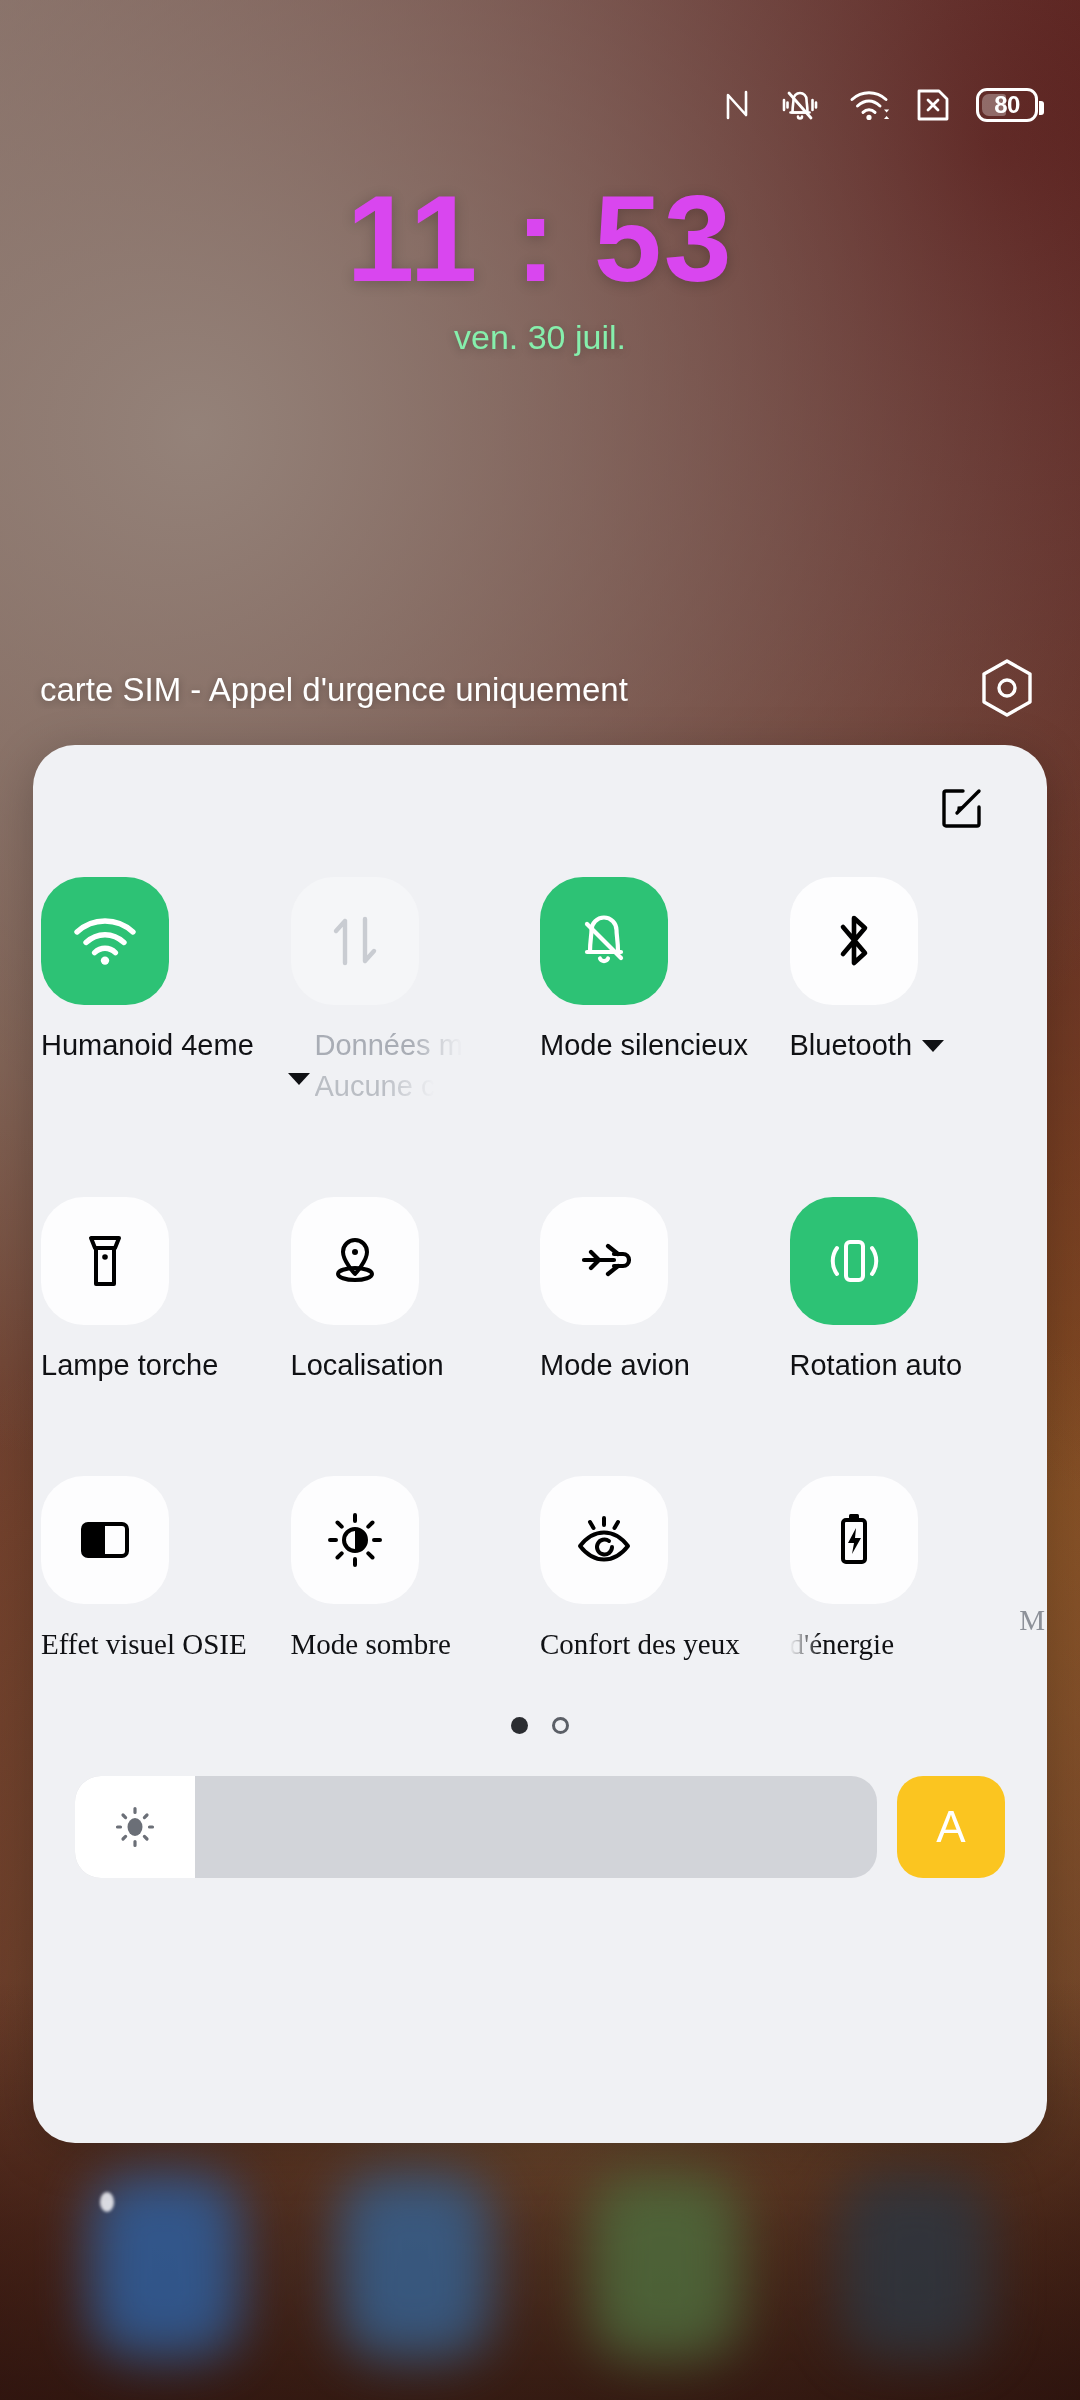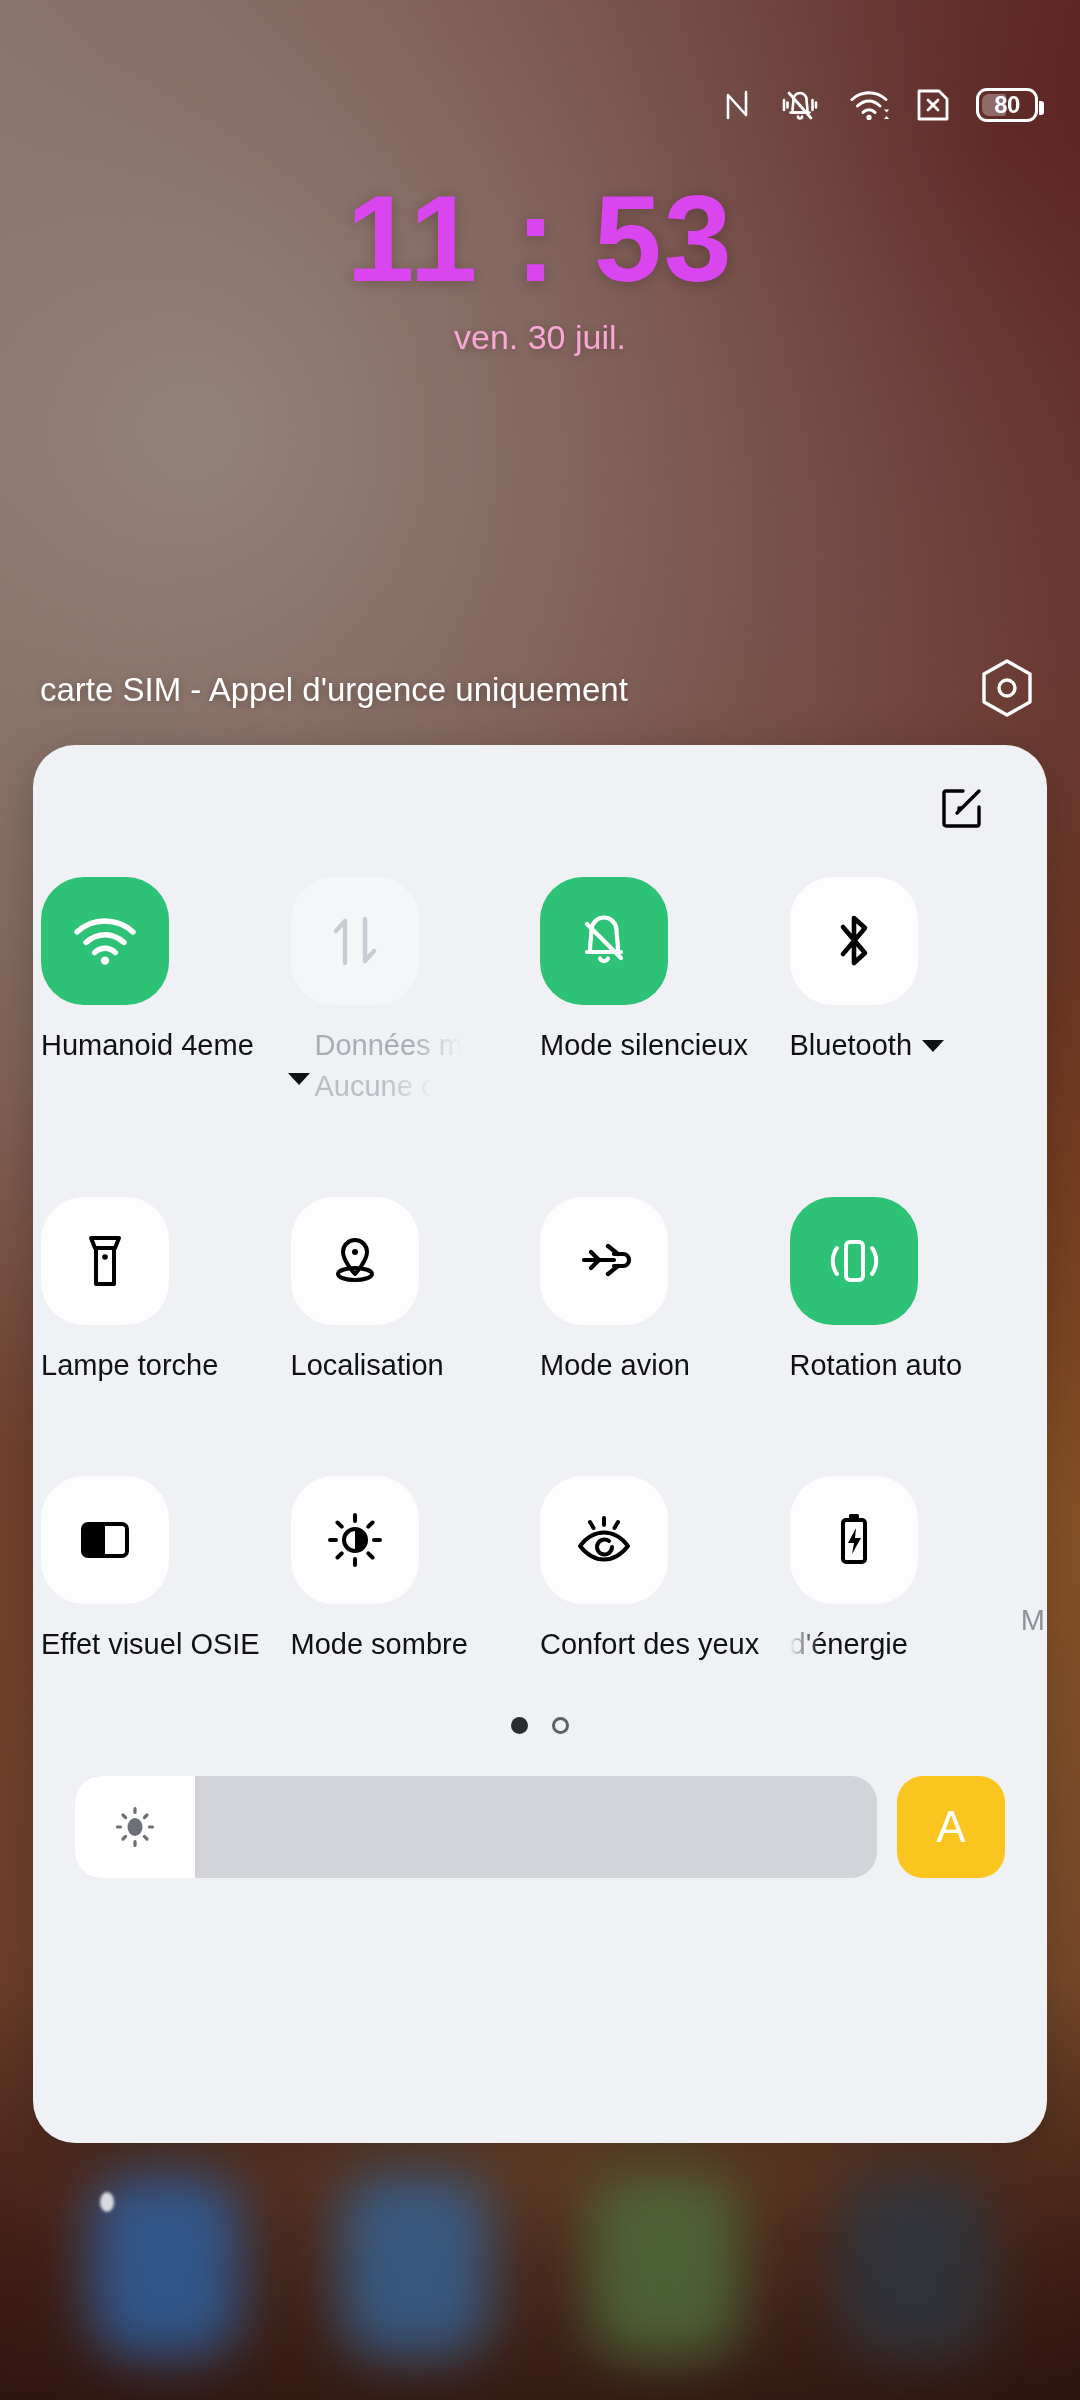--- a/index.html
+++ b/index.html
@@ -69,21 +69,21 @@
     position:relative; font-size:24px; font-weight:700; color:#fff; letter-spacing:-.5px;
   }
 
   
   .clock-area{ position:absolute; top:168px; left:0; right:0; text-align:center; }
   .clock-time{
     font-size:122px; font-weight:700; color:#d946ef; letter-spacing:2px; line-height:1.18;
     text-shadow:0 2px 14px rgba(0,0,0,.22);
   }
   .clock-date{
-    margin-top:6px; font-size:34px; font-weight:400; color:#f9a8d4;
+    margin-top:6px; font-size:34px; font-weight:400; color:#86efac;
     text-shadow:0 2px 10px rgba(0,0,0,.25);
   }
 
   
   .carrier-row{
     position:absolute; top:655px; left:0; right:0; height:70px;
     display:flex; align-items:center; justify-content:space-between;
     padding:0 46px 0 0;
   }
   .carrier-text{
@@ -351,21 +351,21 @@
           <svg width="62" height="58" viewBox="0 0 62 58">
             <rect x="23" y="10" width="17" height="38" rx="4" stroke="#fff" stroke-width="4" fill="none"></rect>
             <path d="M14 16a22 22 0 0 0 0 26" stroke="#fff" stroke-width="4" fill="none" stroke-linecap="round"></path>
             <path d="M49 16a22 22 0 0 1 0 26" stroke="#fff" stroke-width="4" fill="none" stroke-linecap="round"></path>
           </svg>
         </div>
         <div class="tile-label">Rotation auto</div>
       </div>
     </div>
 
-    <div class="tile-row" style="margin-top:92px;">
+    <div class="tile-row" style="margin-top:92px;font-family:Liberation Serif, serif;">
       <div class="tile">
         <div class="tile-btn">
           <svg width="58" height="48" viewBox="0 0 58 48">
             <rect x="7" y="8" width="44" height="32" rx="5" stroke="#000" stroke-width="4" fill="none"></rect>
             <path d="M9 10h20v28H9z" fill="#000"></path>
           </svg>
         </div>
         <div class="tile-label">Effet visuel OSIE</div>
       </div>
 

